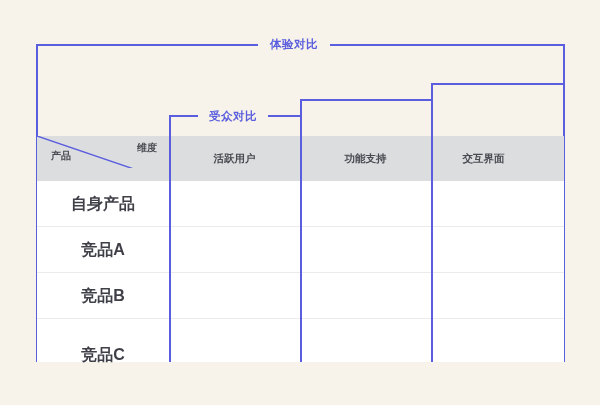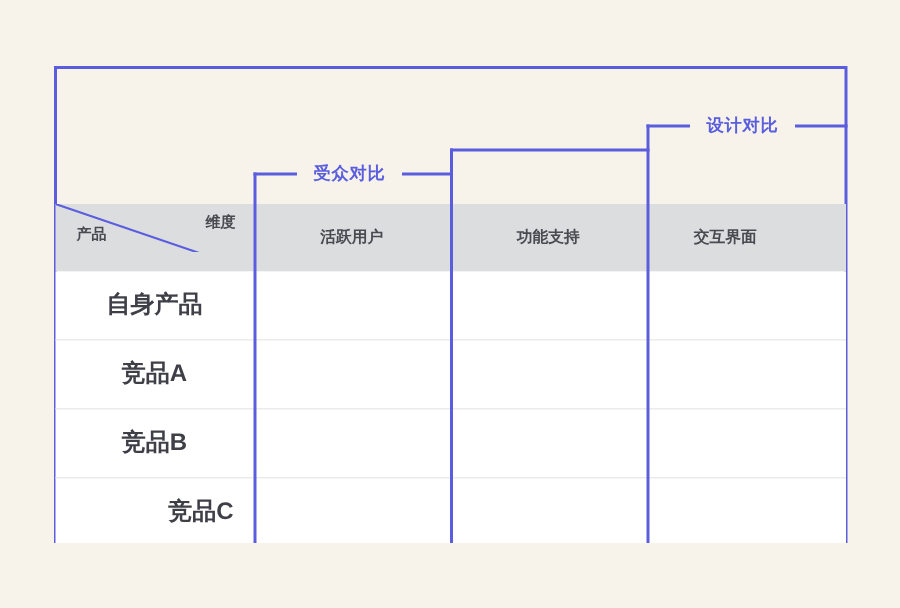--- a/index.html
+++ b/index.html
@@ -181,23 +181,23 @@
     position: absolute;
     height: 45px;
   }
 </style>
 </head>
 <body>
 
 <div id="canvas">
 
   <div class="outer-frame"></div>
+  <div class="frame-title">体验对比</div>
 
   <div class="bracket-rail" style="left:431px; top:83px; width:134px;"></div>
-  <div class="bracket-label" style="left:460px; top:75px;">设计对比</div>
 
   <div class="bracket-rail" style="left:300px; top:99px; width:133px;"></div>
 
   <div class="bracket-rail" style="left:169px; top:115px; width:133px;"></div>
   <div class="bracket-label" style="left:198px; top:107px;">受众对比</div>
 
   <div class="col-rule" style="left:169px; top:115px; height:247px;"></div>
   <div class="col-rule" style="left:300px; top:99px; height:263px;"></div>
   <div class="col-rule" style="left:431px; top:83px; height:279px;"></div>
 
@@ -230,19 +230,19 @@
     <div class="row-head" style="top:91px;">竞品A</div>
     <div class="body-cell" style="left:132px; top:91px; width:131px;"></div>
     <div class="body-cell" style="left:263px; top:91px; width:131px;"></div>
     <div class="body-cell" style="left:394px; top:91px; width:133px;"></div>
 
     <div class="row-head" style="top:137px;">竞品B</div>
     <div class="body-cell" style="left:132px; top:137px; width:131px;"></div>
     <div class="body-cell" style="left:263px; top:137px; width:131px;"></div>
     <div class="body-cell" style="left:394px; top:137px; width:133px;"></div>
 
-    <div class="row-head" style="top:183px;margin-left:31px;">竞品C</div>
+    <div class="row-head" style="top:196px;">竞品C</div>
     <div class="body-cell" style="left:132px; top:183px; width:131px;"></div>
     <div class="body-cell" style="left:263px; top:183px; width:131px;"></div>
     <div class="body-cell" style="left:394px; top:183px; width:133px;"></div>
 
   </div>
 </div>
 
 </body></html>

